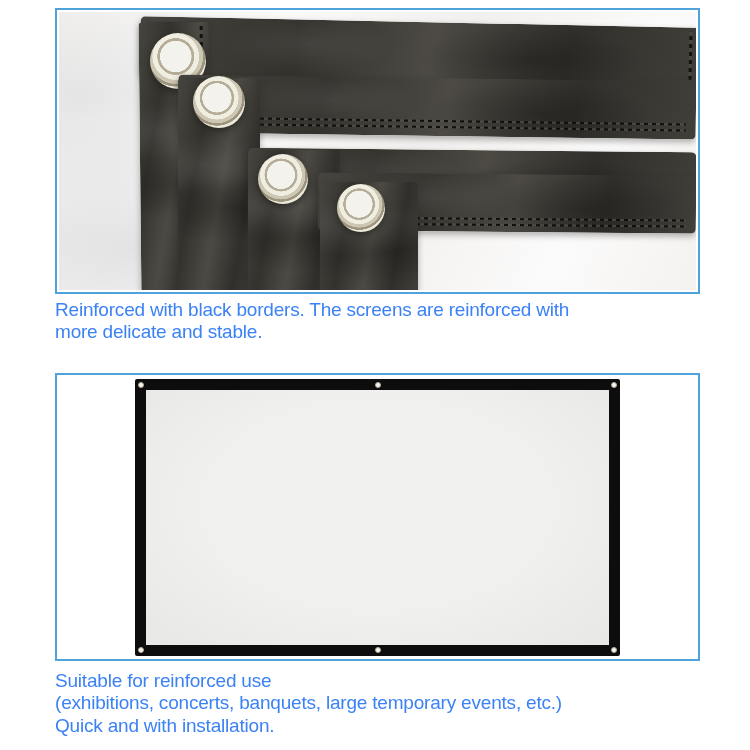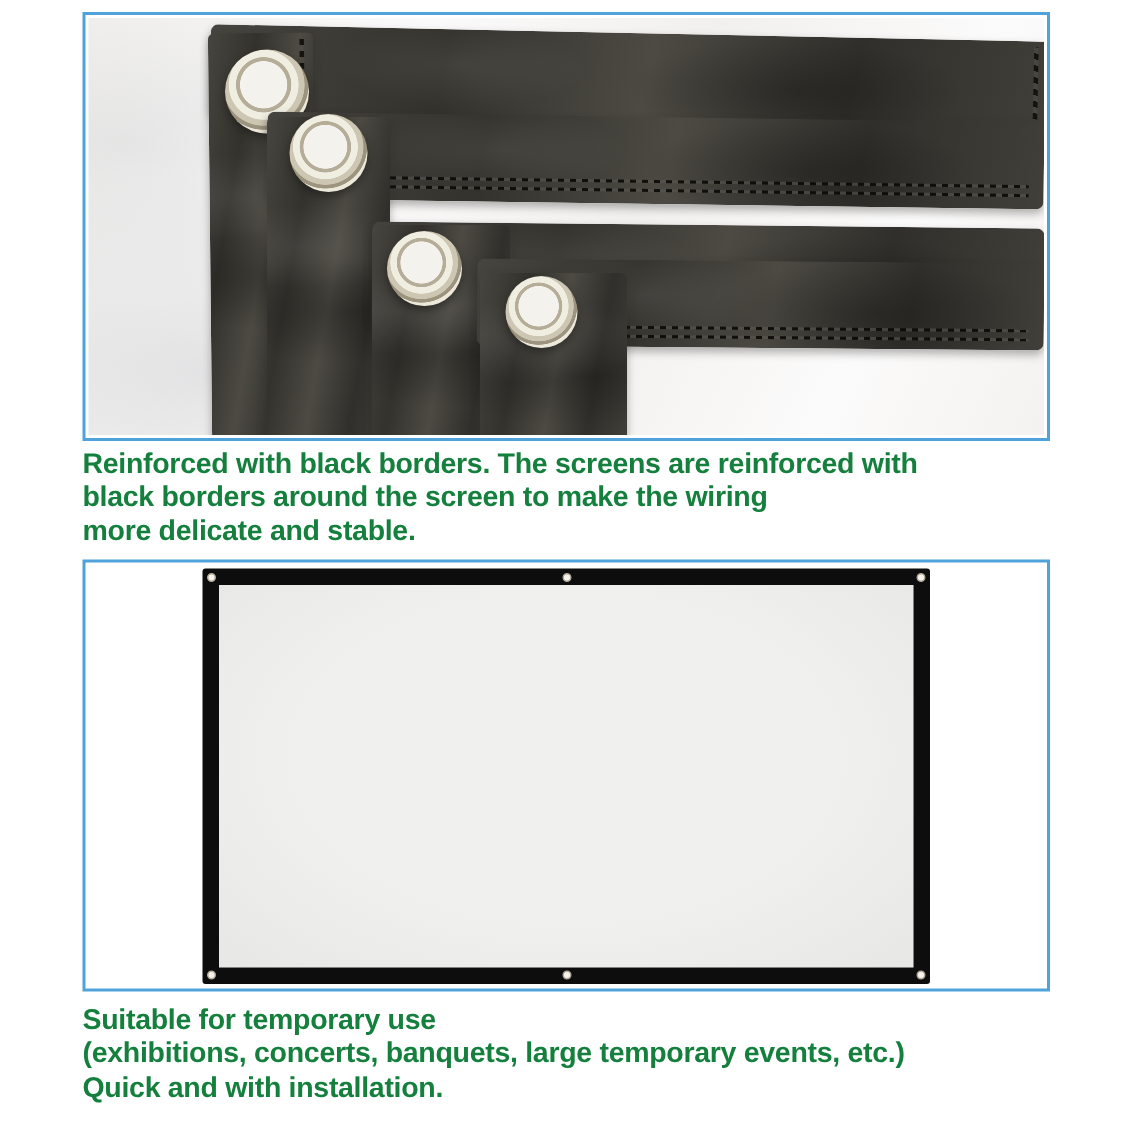--- a/index.html
+++ b/index.html
@@ -88,22 +88,22 @@
   }
   .dot.tl{left:-8px;top:-8px;}
   .dot.tc{left:50%;margin-left:-3px;top:-8px;}
   .dot.tr{right:-8px;top:-8px;}
   .dot.bl{left:-8px;bottom:-8px;}
   .dot.bc{left:50%;margin-left:-3px;bottom:-8px;}
   .dot.br{right:-8px;bottom:-8px;}
 
   
   .caption{
-    position:absolute;left:55px;width:660px;color:#15803d;
-    font-size:19px;line-height:22.4px;letter-spacing:-0.2px;white-space:nowrap;font-weight:bold;
+    position:absolute;left:55px;width:660px;color:#3b82f6;
+    font-size:19px;line-height:22.4px;letter-spacing:-0.2px;white-space:nowrap;
   }
   #caption-1{top:299px;}
   #caption-2{top:670px;}
 </style>
 </head>
 <body>
 
 <div class="frame" id="photo-frame">
   <div class="frame-inner">
 
@@ -135,34 +135,33 @@
       <div class="stitch" style="bottom:12px;"></div>
       <div class="stitch" style="bottom:6px;"></div>
     </div>
     <div class="strip s4v"></div>
     <div class="grommet g4"></div>
   </div>
 </div>
 
 <div class="caption" id="caption-1">
   <div>Reinforced with black borders. The screens are reinforced with</div>
-  <div>black borders around the screen to make the wiring</div>
   <div>more delicate and stable.</div>
 </div>
 
 <div class="frame" id="figure-frame">
   <div class="frame-inner">
     <div class="screen">
       <div class="dot tl"></div>
       <div class="dot tc"></div>
       <div class="dot tr"></div>
       <div class="dot bl"></div>
       <div class="dot bc"></div>
       <div class="dot br"></div>
     </div>
   </div>
 </div>
 
 <div class="caption" id="caption-2">
-  <div>Suitable for temporary use</div>
+  <div>Suitable for reinforced use</div>
   <div>(exhibitions, concerts, banquets, large temporary events, etc.)</div>
   <div>Quick and with installation.</div>
 </div>
 
 </body></html>

